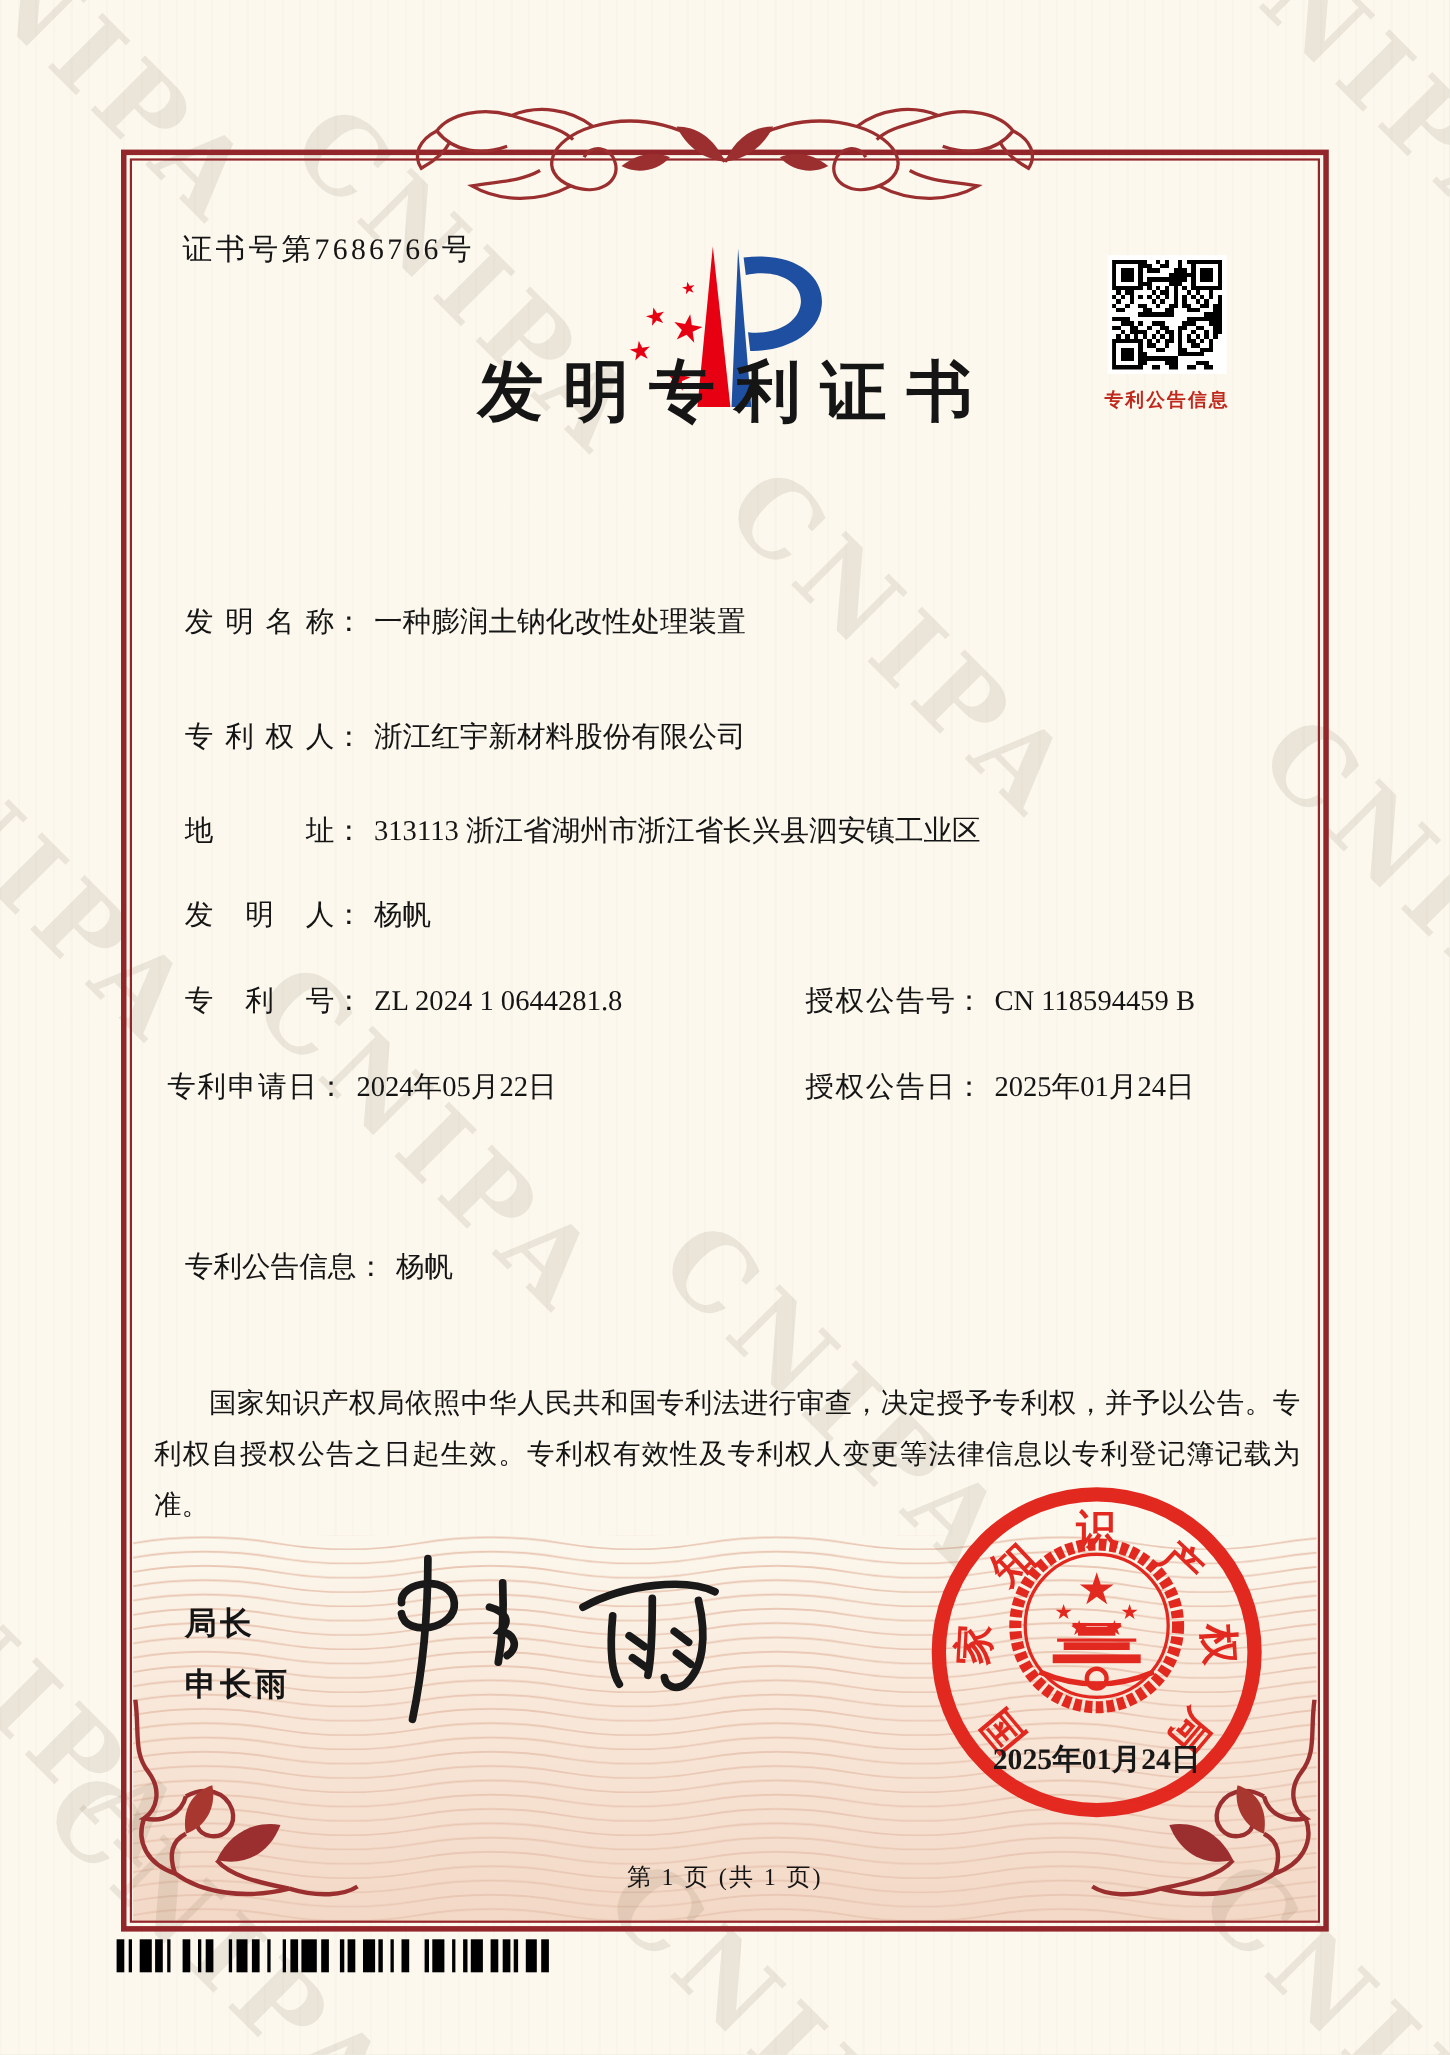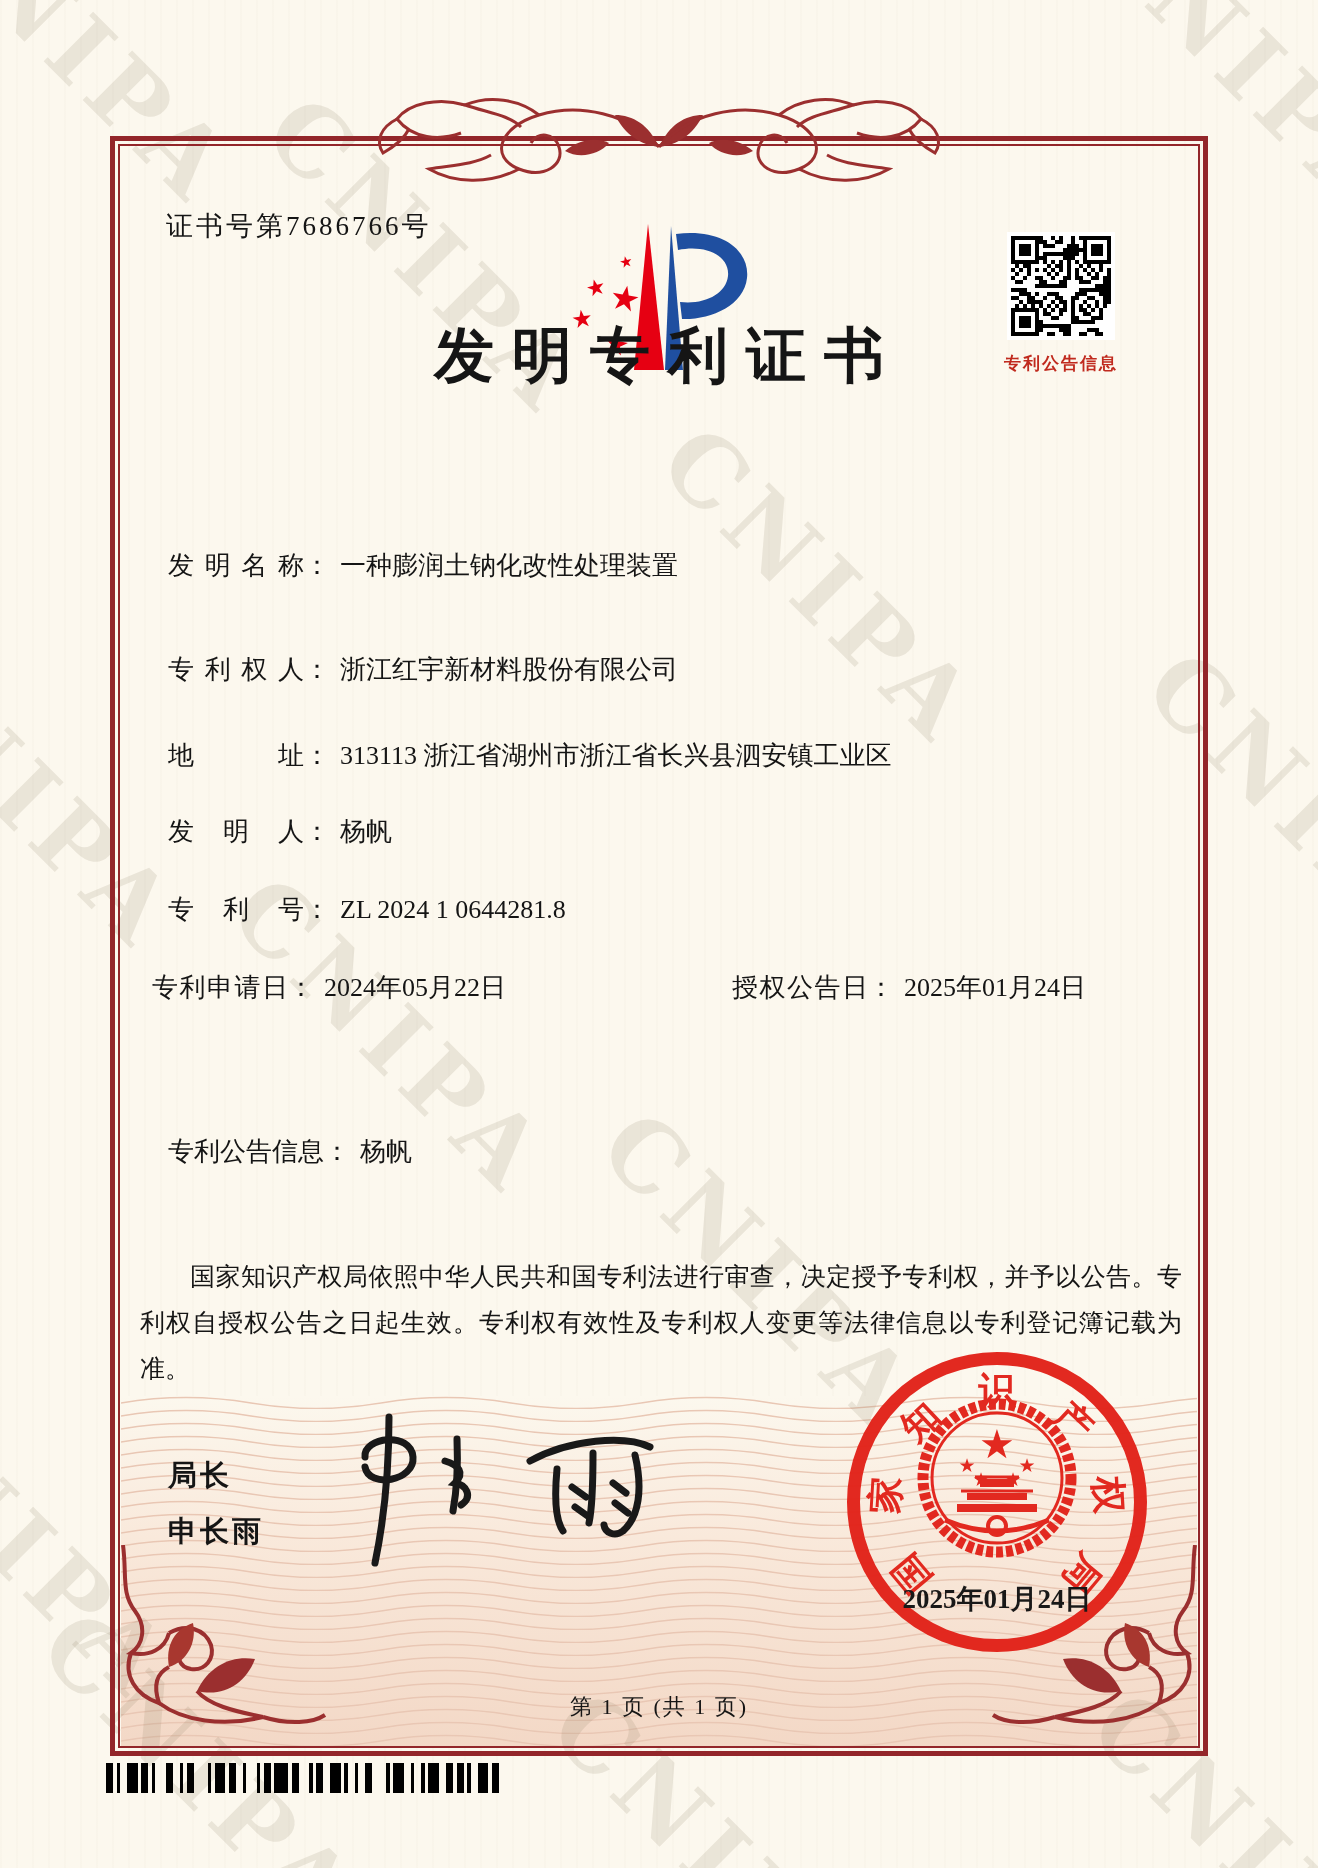--- a/index.html
+++ b/index.html
@@ -462,20 +462,23 @@
   </div>
   <div class="ct row" style="left:168px;top:738px">
     <span class="jlbl">地址</span><span>：</span><span class="val">313113 浙江省湖州市浙江省长兴县泗安镇工业区</span>
   </div>
   <div class="ct row" style="left:168px;top:814px">
     <span class="jlbl">发明人</span><span>：</span><span class="val">杨帆</span>
   </div>
   <div class="ct row" style="left:168px;top:892px">
     <span class="jlbl">专利号</span><span>：</span><span class="val">ZL 2024 1 0644281.8</span>
   </div>
+  <div class="ct row" style="left:732px;top:892px">
+    <span class="jlbl">授权公告号</span><span>：</span><span class="val">CN 118594459 B</span>
+  </div>
   <div class="ct row" style="left:152px;top:970px">
     <span class="jlbl">专利申请日</span><span>：</span><span class="val">2024年05月22日</span>
   </div>
   <div class="ct row" style="left:732px;top:970px">
     <span class="jlbl">授权公告日</span><span>：</span><span class="val">2025年01月24日</span>
   </div>
   <div class="ct row" style="left:168px;top:1134px">
     <span>专利公告信息</span><span>：</span><span class="val">杨帆</span>
   </div>
 

